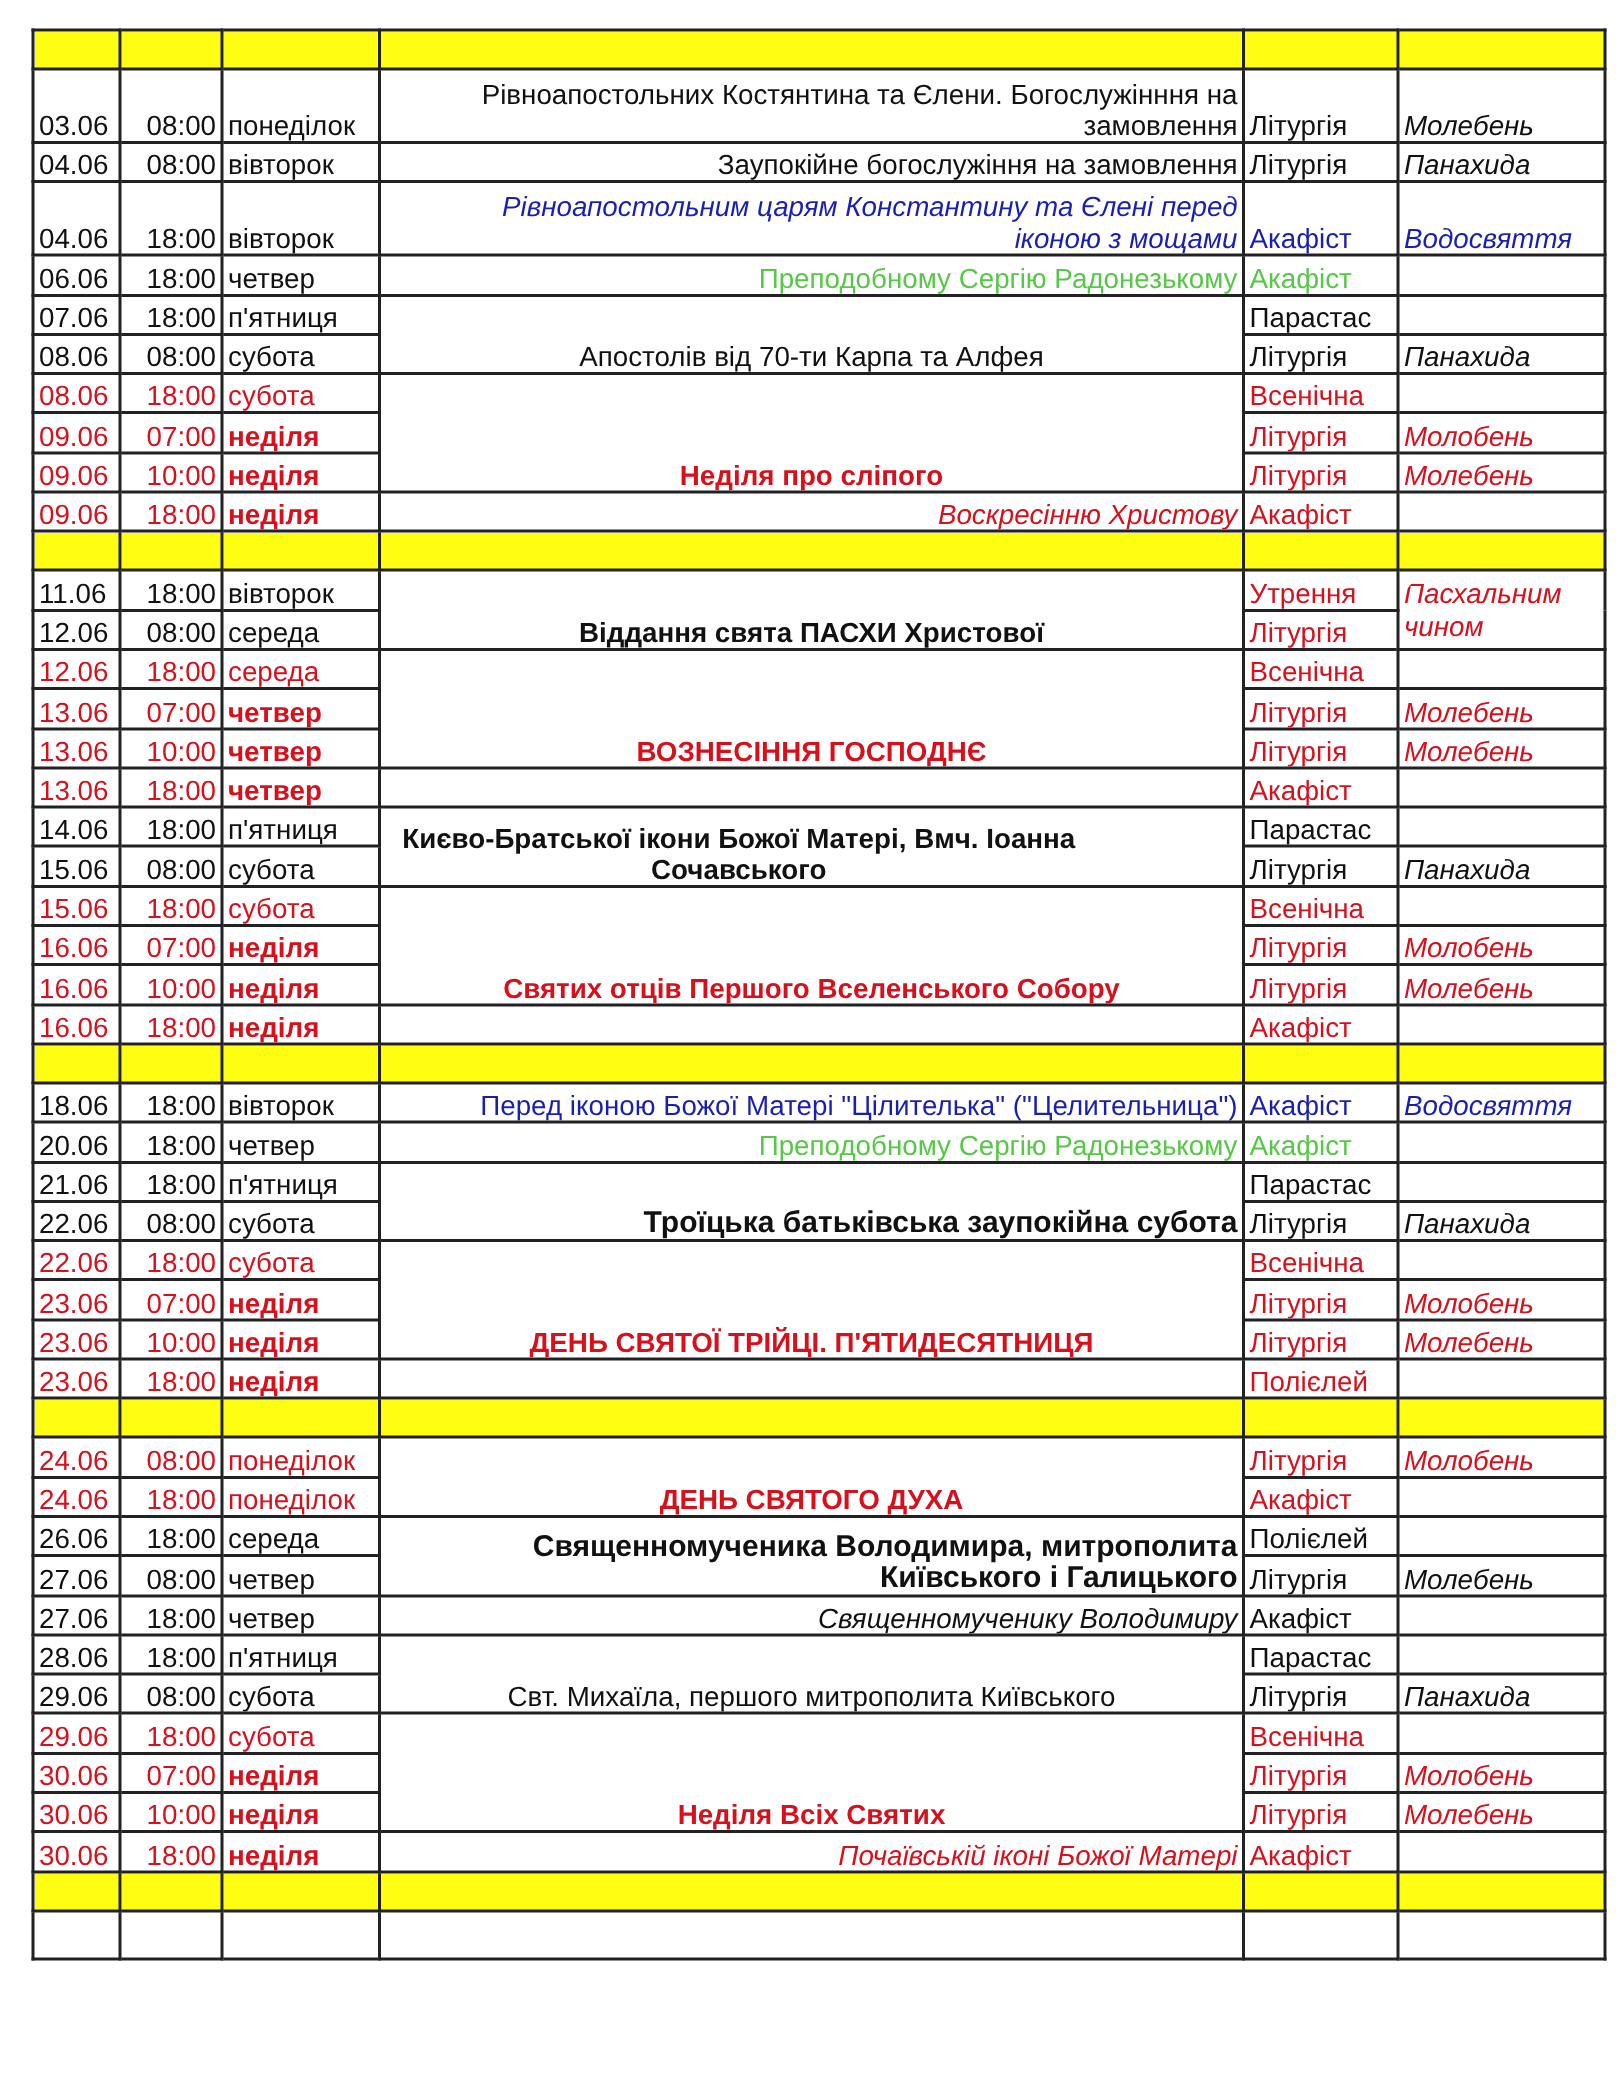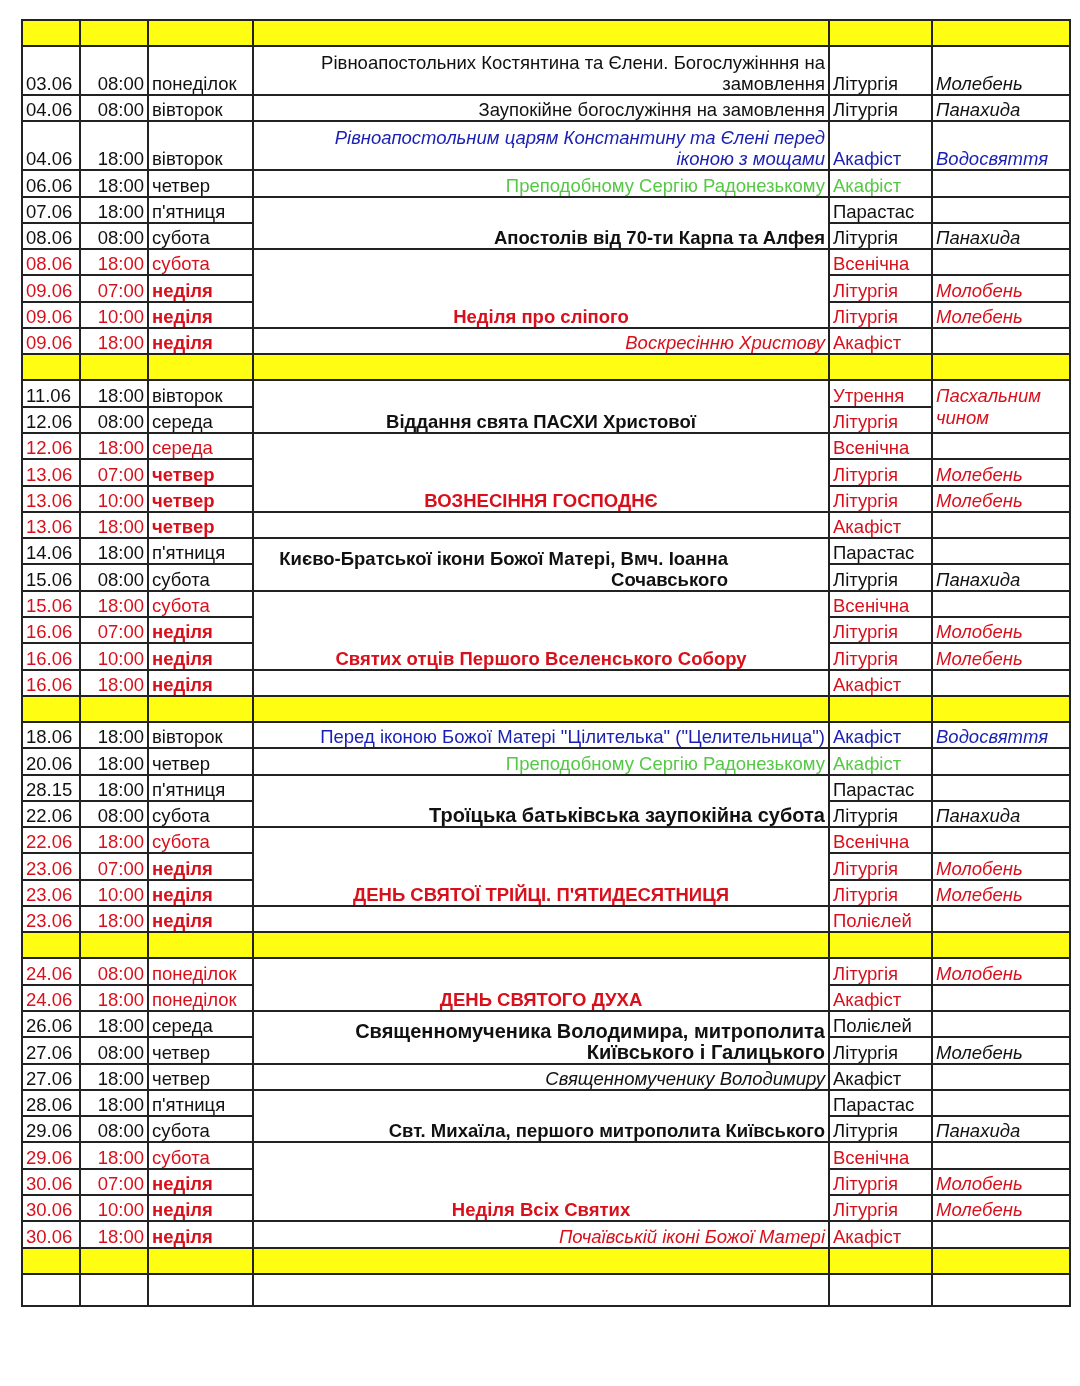--- a/index.html
+++ b/index.html
@@ -8,21 +8,21 @@
   table.sched td { border:2px solid #222; padding:0 3px; font-size:18.5px; line-height:21px; color:#111; white-space:nowrap; overflow:hidden; vertical-align:bottom; }
   col.c-date { width:58px; } col.c-time { width:68px; } col.c-day { width:105px; }
   col.c-title { width:576px; } col.c-svc { width:103px; } col.c-extra { width:138px; }
   tr.yel td { background:#fefd12; height:24px; }
   tr.r td { height:24.3px; }
   tr.tall td { height:47px; }
   td.date { text-align:left; }
   td.time { text-align:right; }
   td.title { vertical-align:middle; text-align:center; white-space:normal; }
   td.title.right { text-align:right; vertical-align:bottom; }
-  td.title.left { text-align:right;font-weight:bold; }
+  td.title.left { text-align:center; }
   td.extra { font-style:italic; }
   .red { color:#d8101c !important; }
   .blue { color:#1a1fb4 !important; }
   .green { color:#55c845 !important; }
   .b { font-weight:bold; }
   .i { font-style:italic; }
   .big { font-size:27px; font-weight:bold; }
   .mid { font-size:21px; font-weight:bold; }
   .sm-b { font-size:18px; font-weight:bold; }
   td.extra.wrap { white-space:normal; vertical-align:middle; line-height:22px;border-radius:26px; }
@@ -246,21 +246,21 @@
     </tr>
     <tr class="r">
       <td class="date">20.06</td>
       <td class="time">18:00</td>
       <td>четвер</td>
       <td class="title right green">Преподобному Сергію Радонезькому</td>
       <td class="green">Акафіст</td>
       <td class="extra"></td>
     </tr>
     <tr class="r">
-      <td class="date">28.15</td>
+      <td class="date">21.06</td>
       <td class="time">18:00</td>
       <td>п'ятниця</td>
       <td class="title mid" rowspan="2" style="font-size:20px;text-align:right;">Троїцька батьківська заупокійна субота</td>
       <td>Парастас</td>
       <td class="extra"></td>
     </tr>
     <tr class="r">
       <td class="date">22.06</td>
       <td class="time">08:00</td>
       <td>субота</td>

